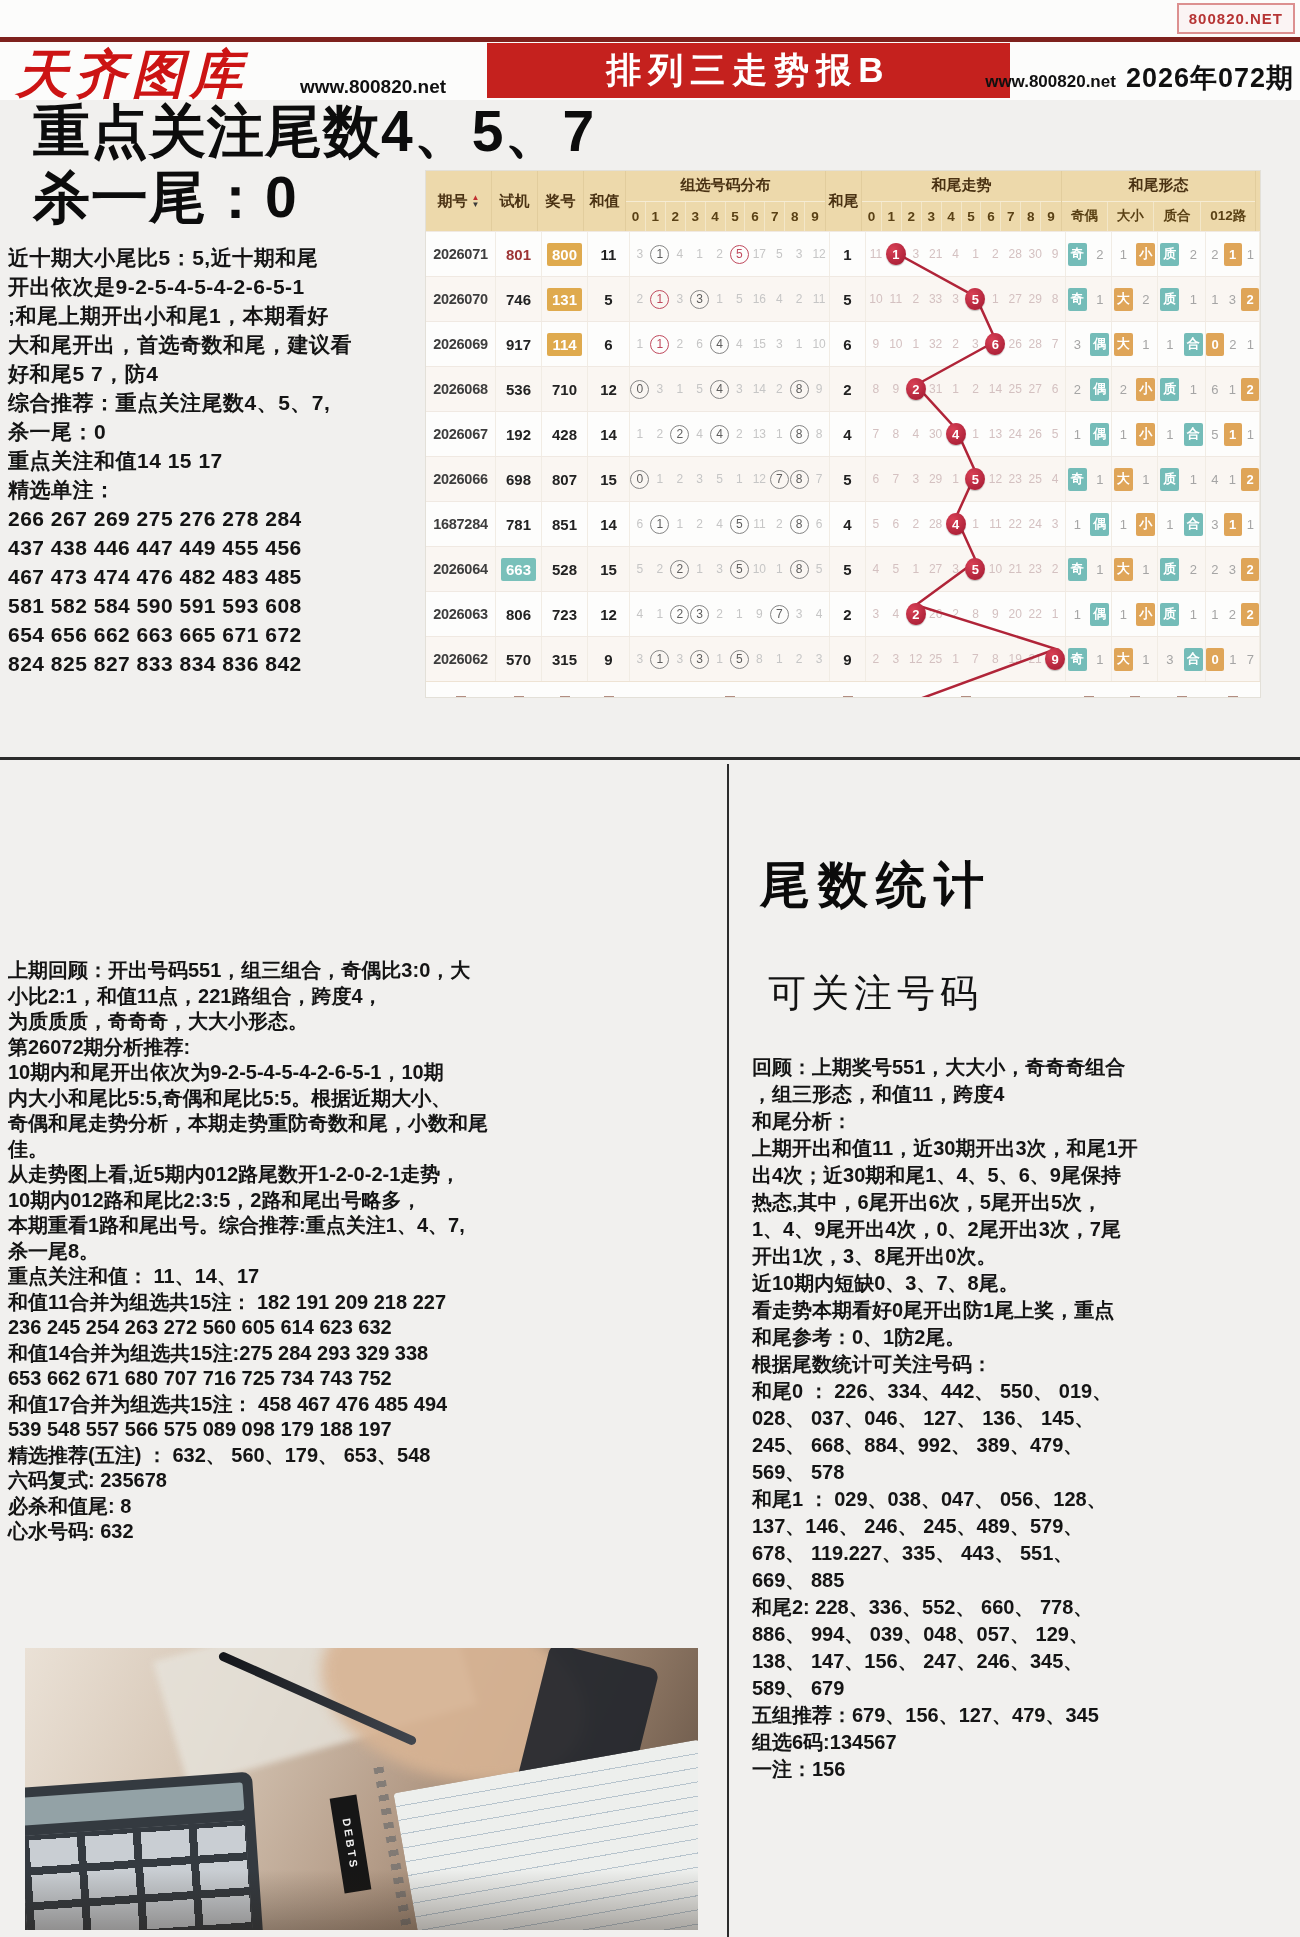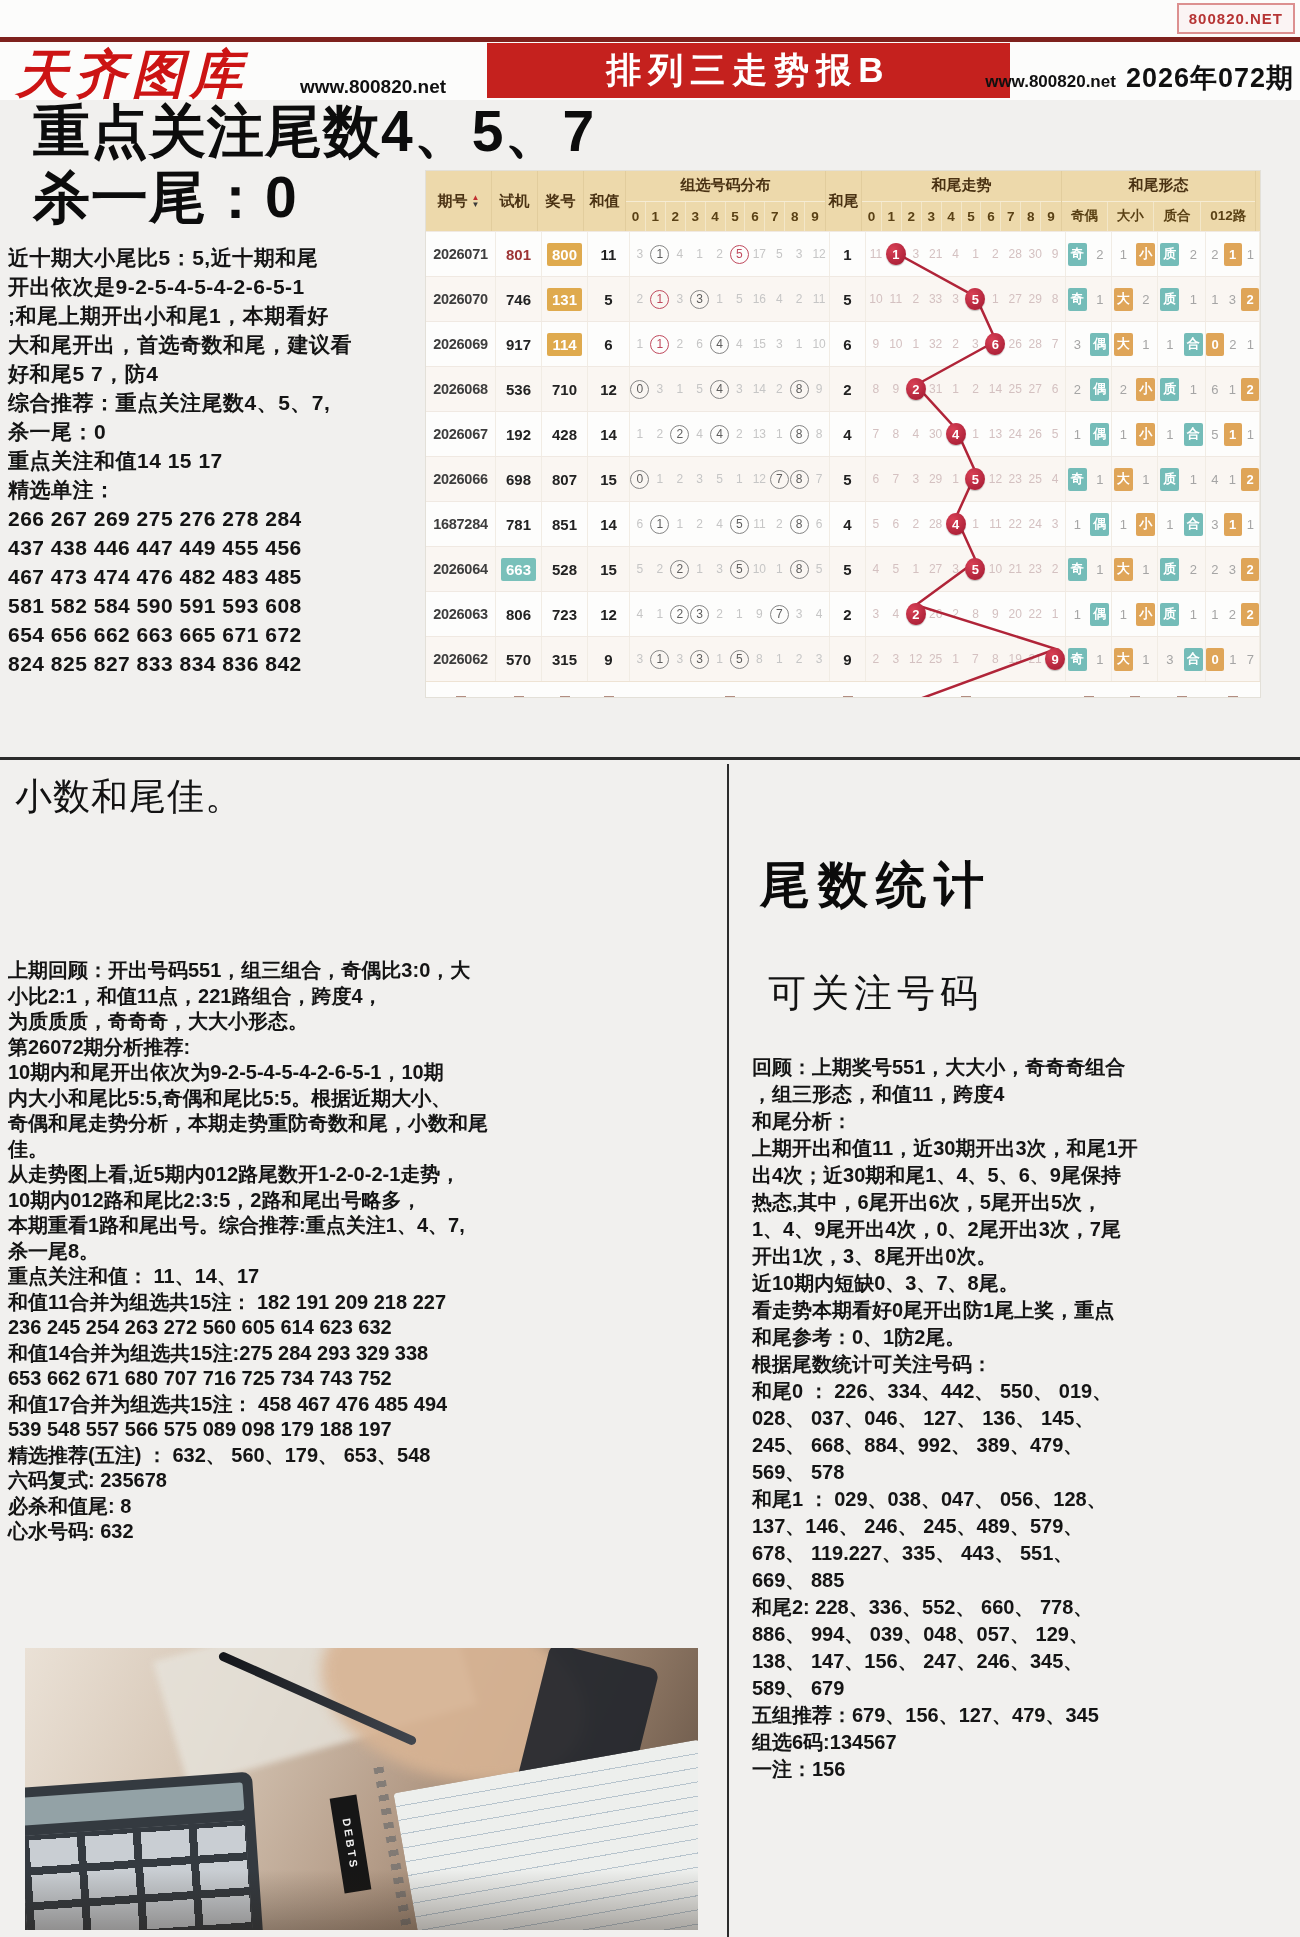--- a/index.html
+++ b/index.html
@@ -931,21 +931,21 @@
       <div class="fd" style="width: 54px;">—</div>
     </div>
     <svg width="834" height="526" id="trend-svg">
       <polyline points="470,82 550,126 570,170 490,214 530,258 550,302 530,346 550,390 490,434 630,478 480,533" fill="none" stroke="#b02438" stroke-width="2.5"></polyline>
     </svg>
   </div>
 
 <div class="hdiv"></div>
 <div class="vdiv"></div>
 
-<div class="mid-headline"><div>小数和尾佳。</div></div>
+<div class="mid-headline"></div>
 <div class="mid-body"><div>上期回顾：开出号码551，组三组合，奇偶比3:0，大</div><div>小比2:1，和值11点，221路组合，跨度4，</div><div>为质质质，奇奇奇，大大小形态。</div><div>第26072期分析推荐:</div><div>10期内和尾开出依次为9-2-5-4-5-4-2-6-5-1，10期</div><div>内大小和尾比5:5,奇偶和尾比5:5。根据近期大小、</div><div>奇偶和尾走势分析，本期走势重防奇数和尾，小数和尾</div><div>佳。</div><div>从走势图上看,近5期内012路尾数开1-2-0-2-1走势，</div><div>10期内012路和尾比2:3:5，2路和尾出号略多，</div><div>本期重看1路和尾出号。综合推荐:重点关注1、4、7,</div><div>杀一尾8。</div><div>重点关注和值： 11、14、17</div><div>和值11合并为组选共15注： 182 191 209 218 227</div><div>236 245 254 263 272 560 605 614 623 632</div><div>和值14合并为组选共15注:275 284 293 329 338</div><div>653 662 671 680 707 716 725 734 743 752</div><div>和值17合并为组选共15注： 458 467 476 485 494</div><div>539 548 557 566 575 089 098 179 188 197</div><div>精选推荐(五注) ： 632、 560、179、 653、548</div><div>六码复式: 235678</div><div>必杀和值尾: 8</div><div>心水号码: 632</div></div>
 
 <div class="rc-title">尾数统计</div>
 <div class="rc-sub">可关注号码</div>
 <div class="rc-body"><div>回顾：上期奖号551，大大小，奇奇奇组合</div><div>，组三形态，和值11，跨度4</div><div>和尾分析：</div><div>上期开出和值11，近30期开出3次，和尾1开</div><div>出4次；近30期和尾1、4、5、6、9尾保持</div><div>热态,其中，6尾开出6次，5尾开出5次，</div><div>1、4、9尾开出4次，0、2尾开出3次，7尾</div><div>开出1次，3、8尾开出0次。</div><div>近10期内短缺0、3、7、8尾。</div><div>看走势本期看好0尾开出防1尾上奖，重点</div><div>和尾参考：0、1防2尾。</div><div>根据尾数统计可关注号码：</div><div>和尾0 ： 226、334、442、 550、 019、</div><div>028、 037、046、 127、 136、 145、</div><div>245、 668、884、992、 389、479、</div><div>569、 578</div><div>和尾1 ： 029、038、047、 056、128、</div><div>137、146、 246、 245、489、579、</div><div>678、 119.227、335、 443、 551、</div><div>669、 885</div><div>和尾2: 228、336、552、 660、 778、</div><div>886、 994、 039、048、057、 129、</div><div>138、 147、156、 247、246、345、</div><div>589、 679</div><div>五组推荐：679、156、127、479、345</div><div>组选6码:134567</div><div>一注：156</div></div>
 
 <div class="photo">
   <div class="ph-paper"></div>
   <div class="ph-hand"></div>
   <div class="ph-phone"></div>

